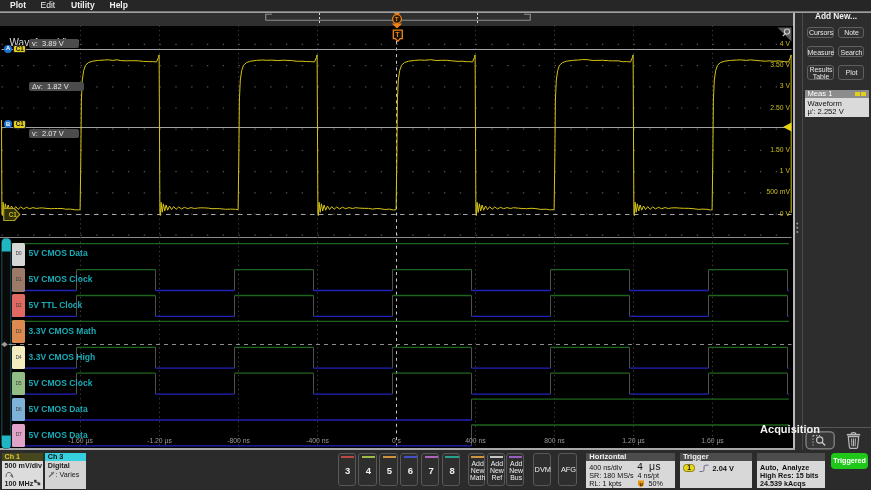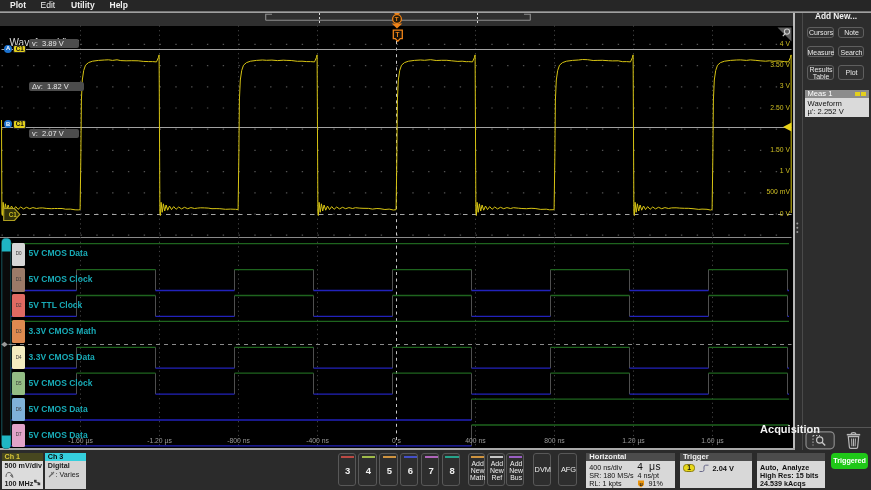--- a/index.html
+++ b/index.html
@@ -205,21 +205,21 @@
 <div style="position:absolute;font-size:4.6px;color:#3a3a3a;line-height:6.6px;white-space:nowrap;left:-81.4px;top:277px;width:200px;text-align:center;">D1</div>
 <div style="position:absolute;font-size:8.5px;color:#18aab6;line-height:10.5px;white-space:nowrap;font-weight:700;left:28.6px;top:274.2px;">5V CMOS Clock</div>
 <div style="position:absolute;left:12.4px;top:294.3px;width:12.4px;height:23.2px;background:#e06a62;border-radius:1.5px;"></div>
 <div style="position:absolute;font-size:4.6px;color:#3a3a3a;line-height:6.6px;white-space:nowrap;left:-81.4px;top:302.9px;width:200px;text-align:center;">D2</div>
 <div style="position:absolute;font-size:8.5px;color:#18aab6;line-height:10.5px;white-space:nowrap;font-weight:700;left:28.6px;top:300.1px;">5V TTL Clock</div>
 <div style="position:absolute;left:12.4px;top:320.2px;width:12.4px;height:23.2px;background:#dd8a50;border-radius:1.5px;"></div>
 <div style="position:absolute;font-size:4.6px;color:#3a3a3a;line-height:6.6px;white-space:nowrap;left:-81.4px;top:328.8px;width:200px;text-align:center;">D3</div>
 <div style="position:absolute;font-size:8.5px;color:#18aab6;line-height:10.5px;white-space:nowrap;font-weight:700;left:28.6px;top:326px;">3.3V CMOS Math</div>
 <div style="position:absolute;left:12.4px;top:346.1px;width:12.4px;height:23.2px;background:#f2ecc0;border-radius:1.5px;"></div>
 <div style="position:absolute;font-size:4.6px;color:#3a3a3a;line-height:6.6px;white-space:nowrap;left:-81.4px;top:354.7px;width:200px;text-align:center;">D4</div>
-<div style="position:absolute;font-size:8.5px;color:#18aab6;line-height:10.5px;white-space:nowrap;font-weight:700;left:28.6px;top:351.9px;">3.3V CMOS Data</div>
+<div style="position:absolute;font-size:8.5px;color:#18aab6;line-height:10.5px;white-space:nowrap;font-weight:700;left:28.6px;top:351.9px;">3.3V CMOS High</div>
 <div style="position:absolute;left:12.4px;top:372px;width:12.4px;height:23.2px;background:#93bd85;border-radius:1.5px;"></div>
 <div style="position:absolute;font-size:4.6px;color:#3a3a3a;line-height:6.6px;white-space:nowrap;left:-81.4px;top:380.6px;width:200px;text-align:center;">D5</div>
 <div style="position:absolute;font-size:8.5px;color:#18aab6;line-height:10.5px;white-space:nowrap;font-weight:700;left:28.6px;top:377.8px;">5V CMOS Clock</div>
 <div style="position:absolute;left:12.4px;top:397.9px;width:12.4px;height:23.2px;background:#7fb2d8;border-radius:1.5px;"></div>
 <div style="position:absolute;font-size:4.6px;color:#3a3a3a;line-height:6.6px;white-space:nowrap;left:-81.4px;top:406.5px;width:200px;text-align:center;">D6</div>
 <div style="position:absolute;font-size:8.5px;color:#18aab6;line-height:10.5px;white-space:nowrap;font-weight:700;left:28.6px;top:403.7px;">5V CMOS Data</div>
 <div style="position:absolute;left:12.4px;top:423.8px;width:12.4px;height:23.2px;background:#e2a3c9;border-radius:1.5px;"></div>
 <div style="position:absolute;font-size:4.6px;color:#3a3a3a;line-height:6.6px;white-space:nowrap;left:-81.4px;top:432.4px;width:200px;text-align:center;">D7</div>
 <div style="position:absolute;font-size:8.5px;color:#18aab6;line-height:10.5px;white-space:nowrap;font-weight:700;left:28.6px;top:429.6px;">5V CMOS Data</div>
 <div style="position:absolute;font-size:6.8px;color:#9b9b9b;line-height:8.8px;white-space:nowrap;left:-19.5px;top:436.9px;width:200px;text-align:center;">-1.60 µs</div>
@@ -317,21 +317,21 @@
 <div style="position:absolute;left:586.3px;top:460.6px;width:89px;height:27.6px;background:#d8d8d8;"></div>
 <div style="position:absolute;font-size:7.2px;color:#111;line-height:9.2px;white-space:nowrap;left:589.3px;top:462.7px;">400 ns/div</div>
 <div style="position:absolute;font-size:10px;color:#111;line-height:9.2px;white-space:nowrap;left:637px;top:462.7px;font-family:Liberation Mono, monospace;">4 µs</div>
 <div style="position:absolute;font-size:7.2px;color:#111;line-height:9.2px;white-space:nowrap;left:589.3px;top:470.9px;">SR: 180 MS/s</div>
 <div style="position:absolute;font-size:7.2px;color:#111;line-height:9.2px;white-space:nowrap;left:637.5px;top:470.9px;">4 ns/pt</div>
 <div style="position:absolute;font-size:7.2px;color:#111;line-height:9.2px;white-space:nowrap;left:589.3px;top:479px;text-align:right;">RL: 1 kpts</div>
 <svg style="position:absolute;left:637px;top:479.7px" width="8" height="8" viewBox="0 0 8 8">
     <path d="M1,0.5 L7,0.5 L7,5 L4,7.5 L1,5 Z" fill="#e8930c"></path>
     <text x="2.6" y="5.6" font-size="5.5" fill="#222" font-family="Liberation Sans,sans-serif" font-weight="bold">u</text>
   </svg>
-<div style="position:absolute;font-size:7.2px;color:#111;line-height:9.2px;white-space:nowrap;left:648.5px;top:479px;">91%</div>
+<div style="position:absolute;font-size:7.2px;color:#111;line-height:9.2px;white-space:nowrap;left:648.5px;top:479px;">50%</div>
 <div style="position:absolute;left:679.9px;top:452.8px;width:71.8px;height:7.8px;background:#4c4c4c;"></div>
 <div style="position:absolute;font-size:7.6px;color:#f2f2f2;line-height:9.6px;white-space:nowrap;font-weight:700;left:682.9px;top:451.9px;">Trigger</div>
 <div style="position:absolute;left:679.9px;top:460.6px;width:71.8px;height:27.6px;background:#d8d8d8;"></div>
 <div style="position:absolute;left:682.5px;top:464.2px;width:12.4px;height:7.6px;background:#e8d81a;border:1px solid #8a7d10;border-radius:3.5px;"></div>
 <div style="position:absolute;font-size:6.8px;color:#111;line-height:8.8px;white-space:nowrap;font-weight:700;left:589.2px;top:463.8px;width:200px;text-align:center;">1</div>
 <svg style="position:absolute;left:699px;top:464px" width="10" height="9" viewBox="0 0 10 9">
     <path d="M0.5,7.5 L3.5,7.5 Q5,7.5 5,5.5 L5,3 Q5,1.2 6.7,1.2 L9.5,1.2" fill="none" stroke="#69698a" stroke-width="1"></path>
   </svg>
 <div style="position:absolute;font-size:7.4px;color:#111;line-height:9.4px;white-space:nowrap;font-weight:700;left:712.5px;top:463.5px;">2.04 V</div>
 <div style="position:absolute;left:757.1px;top:452.8px;width:68.3px;height:7.8px;background:#4c4c4c;"></div>

